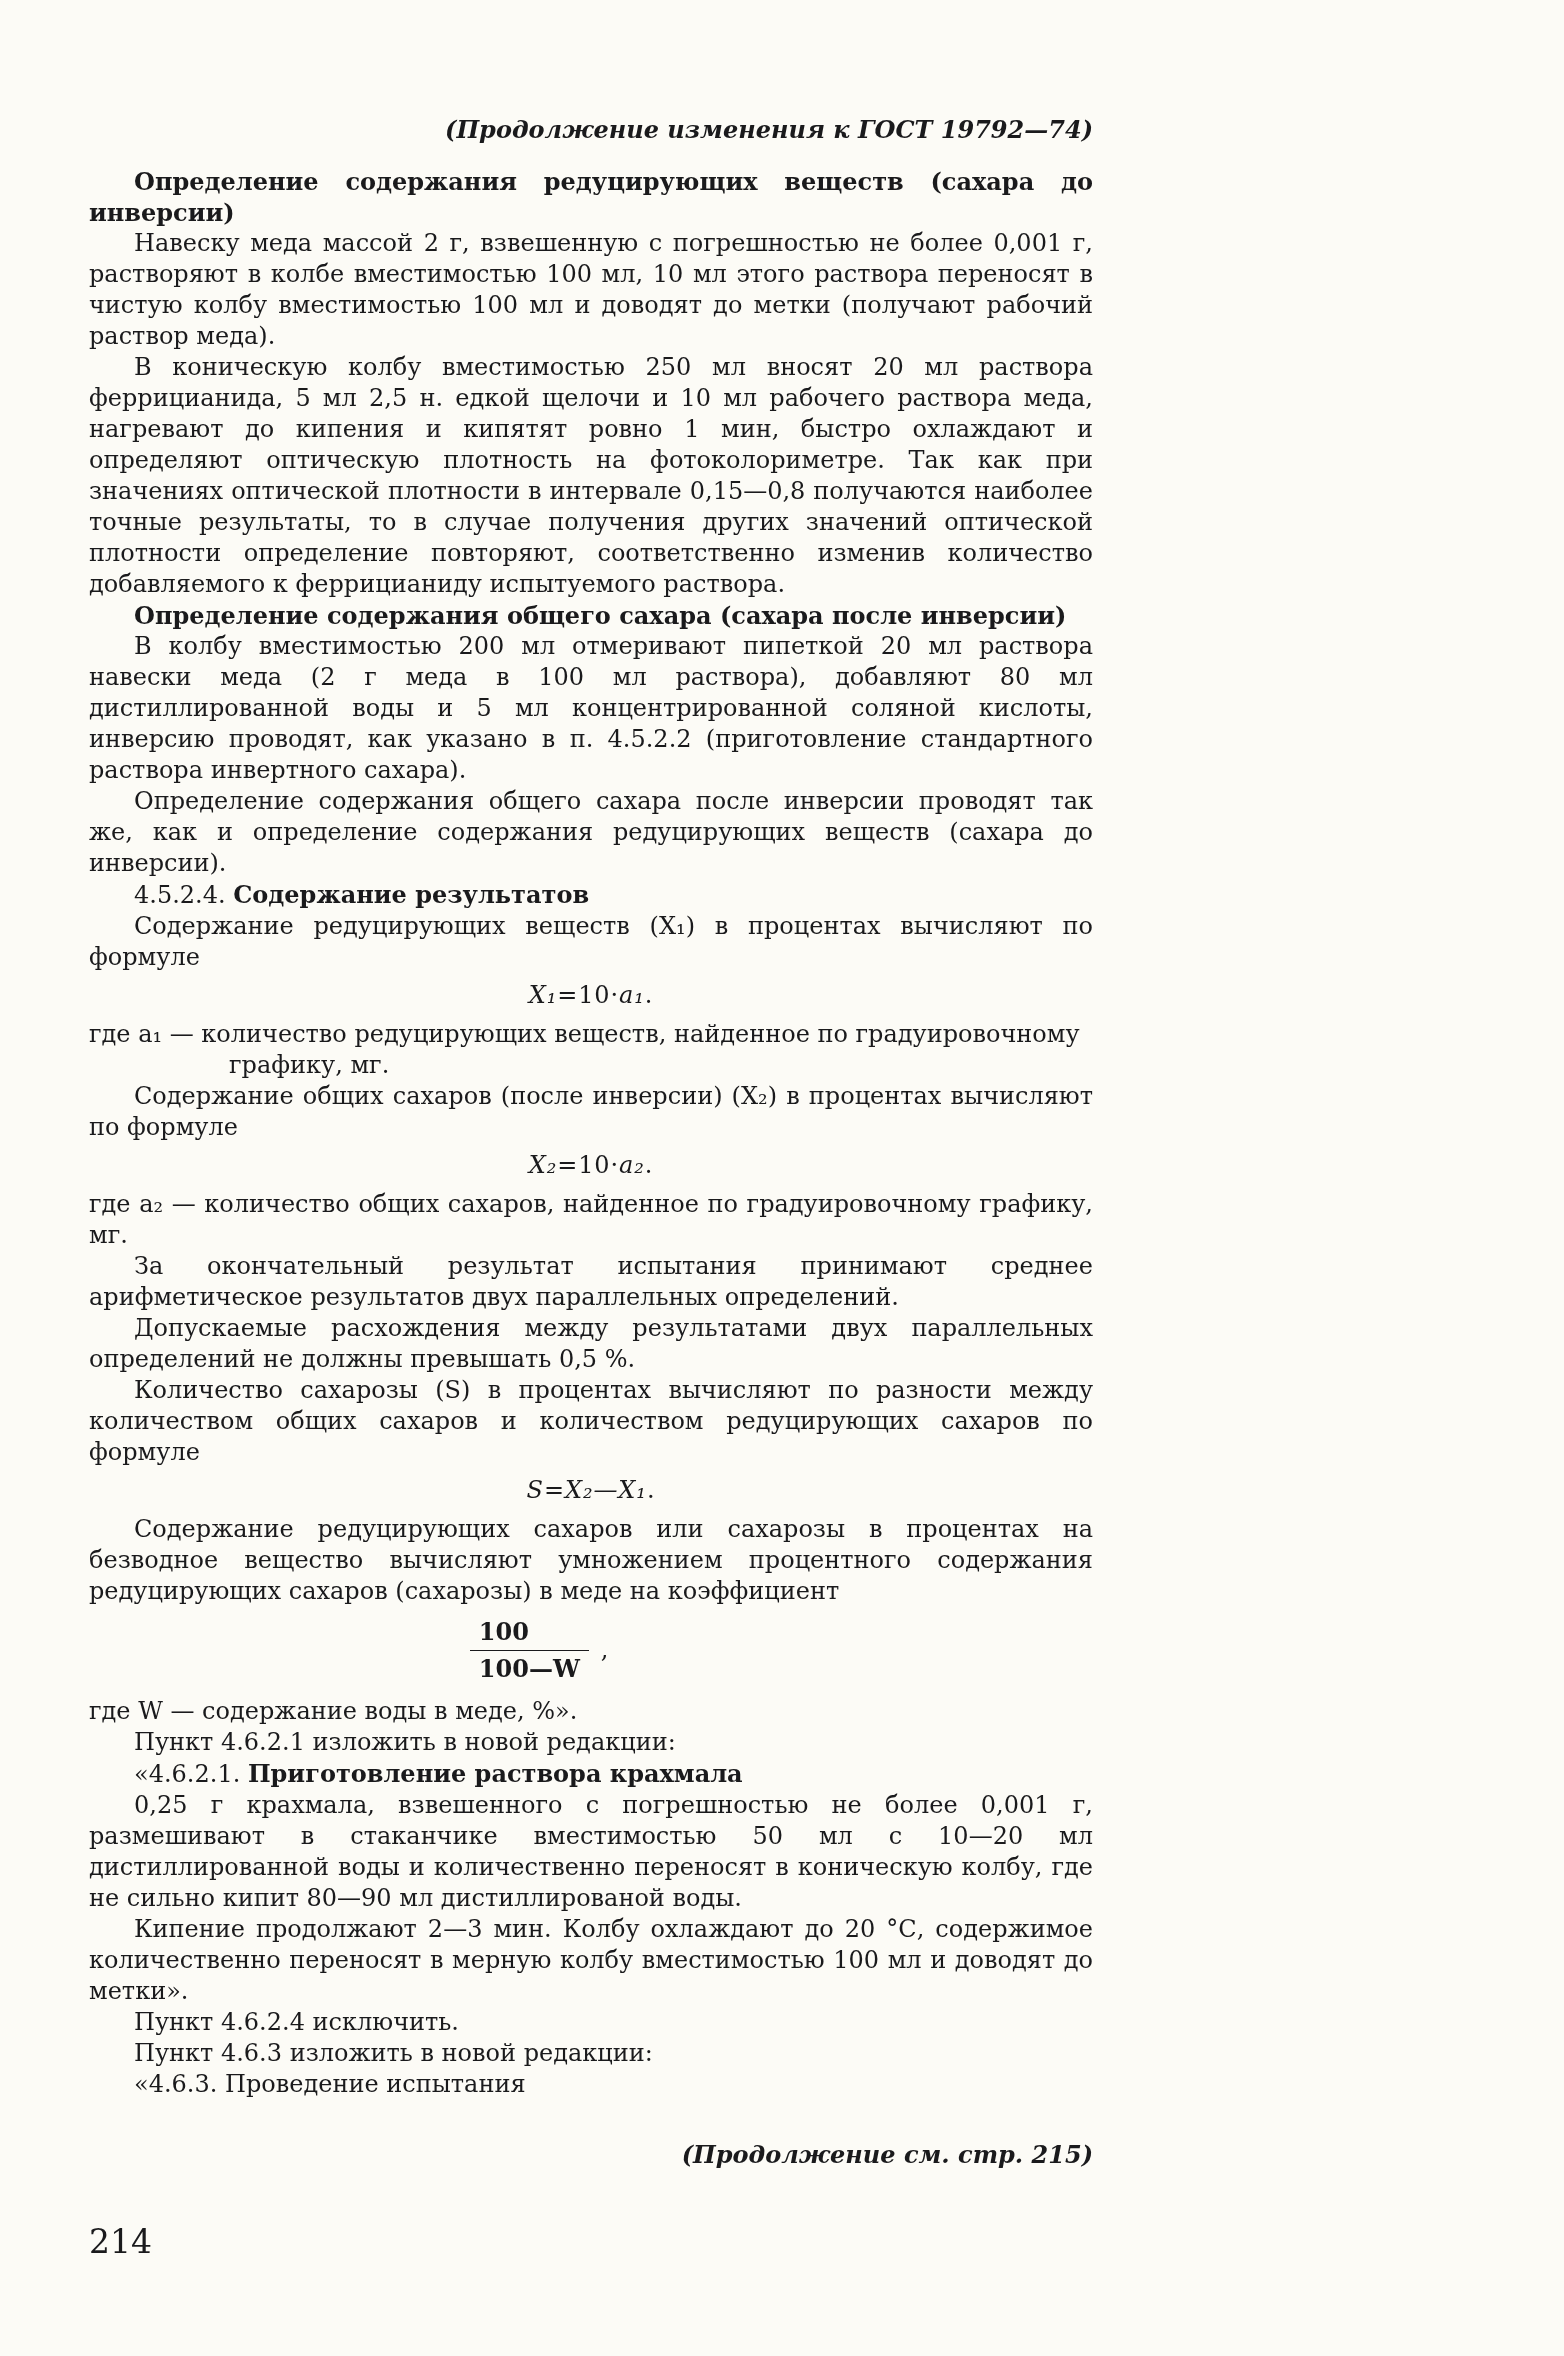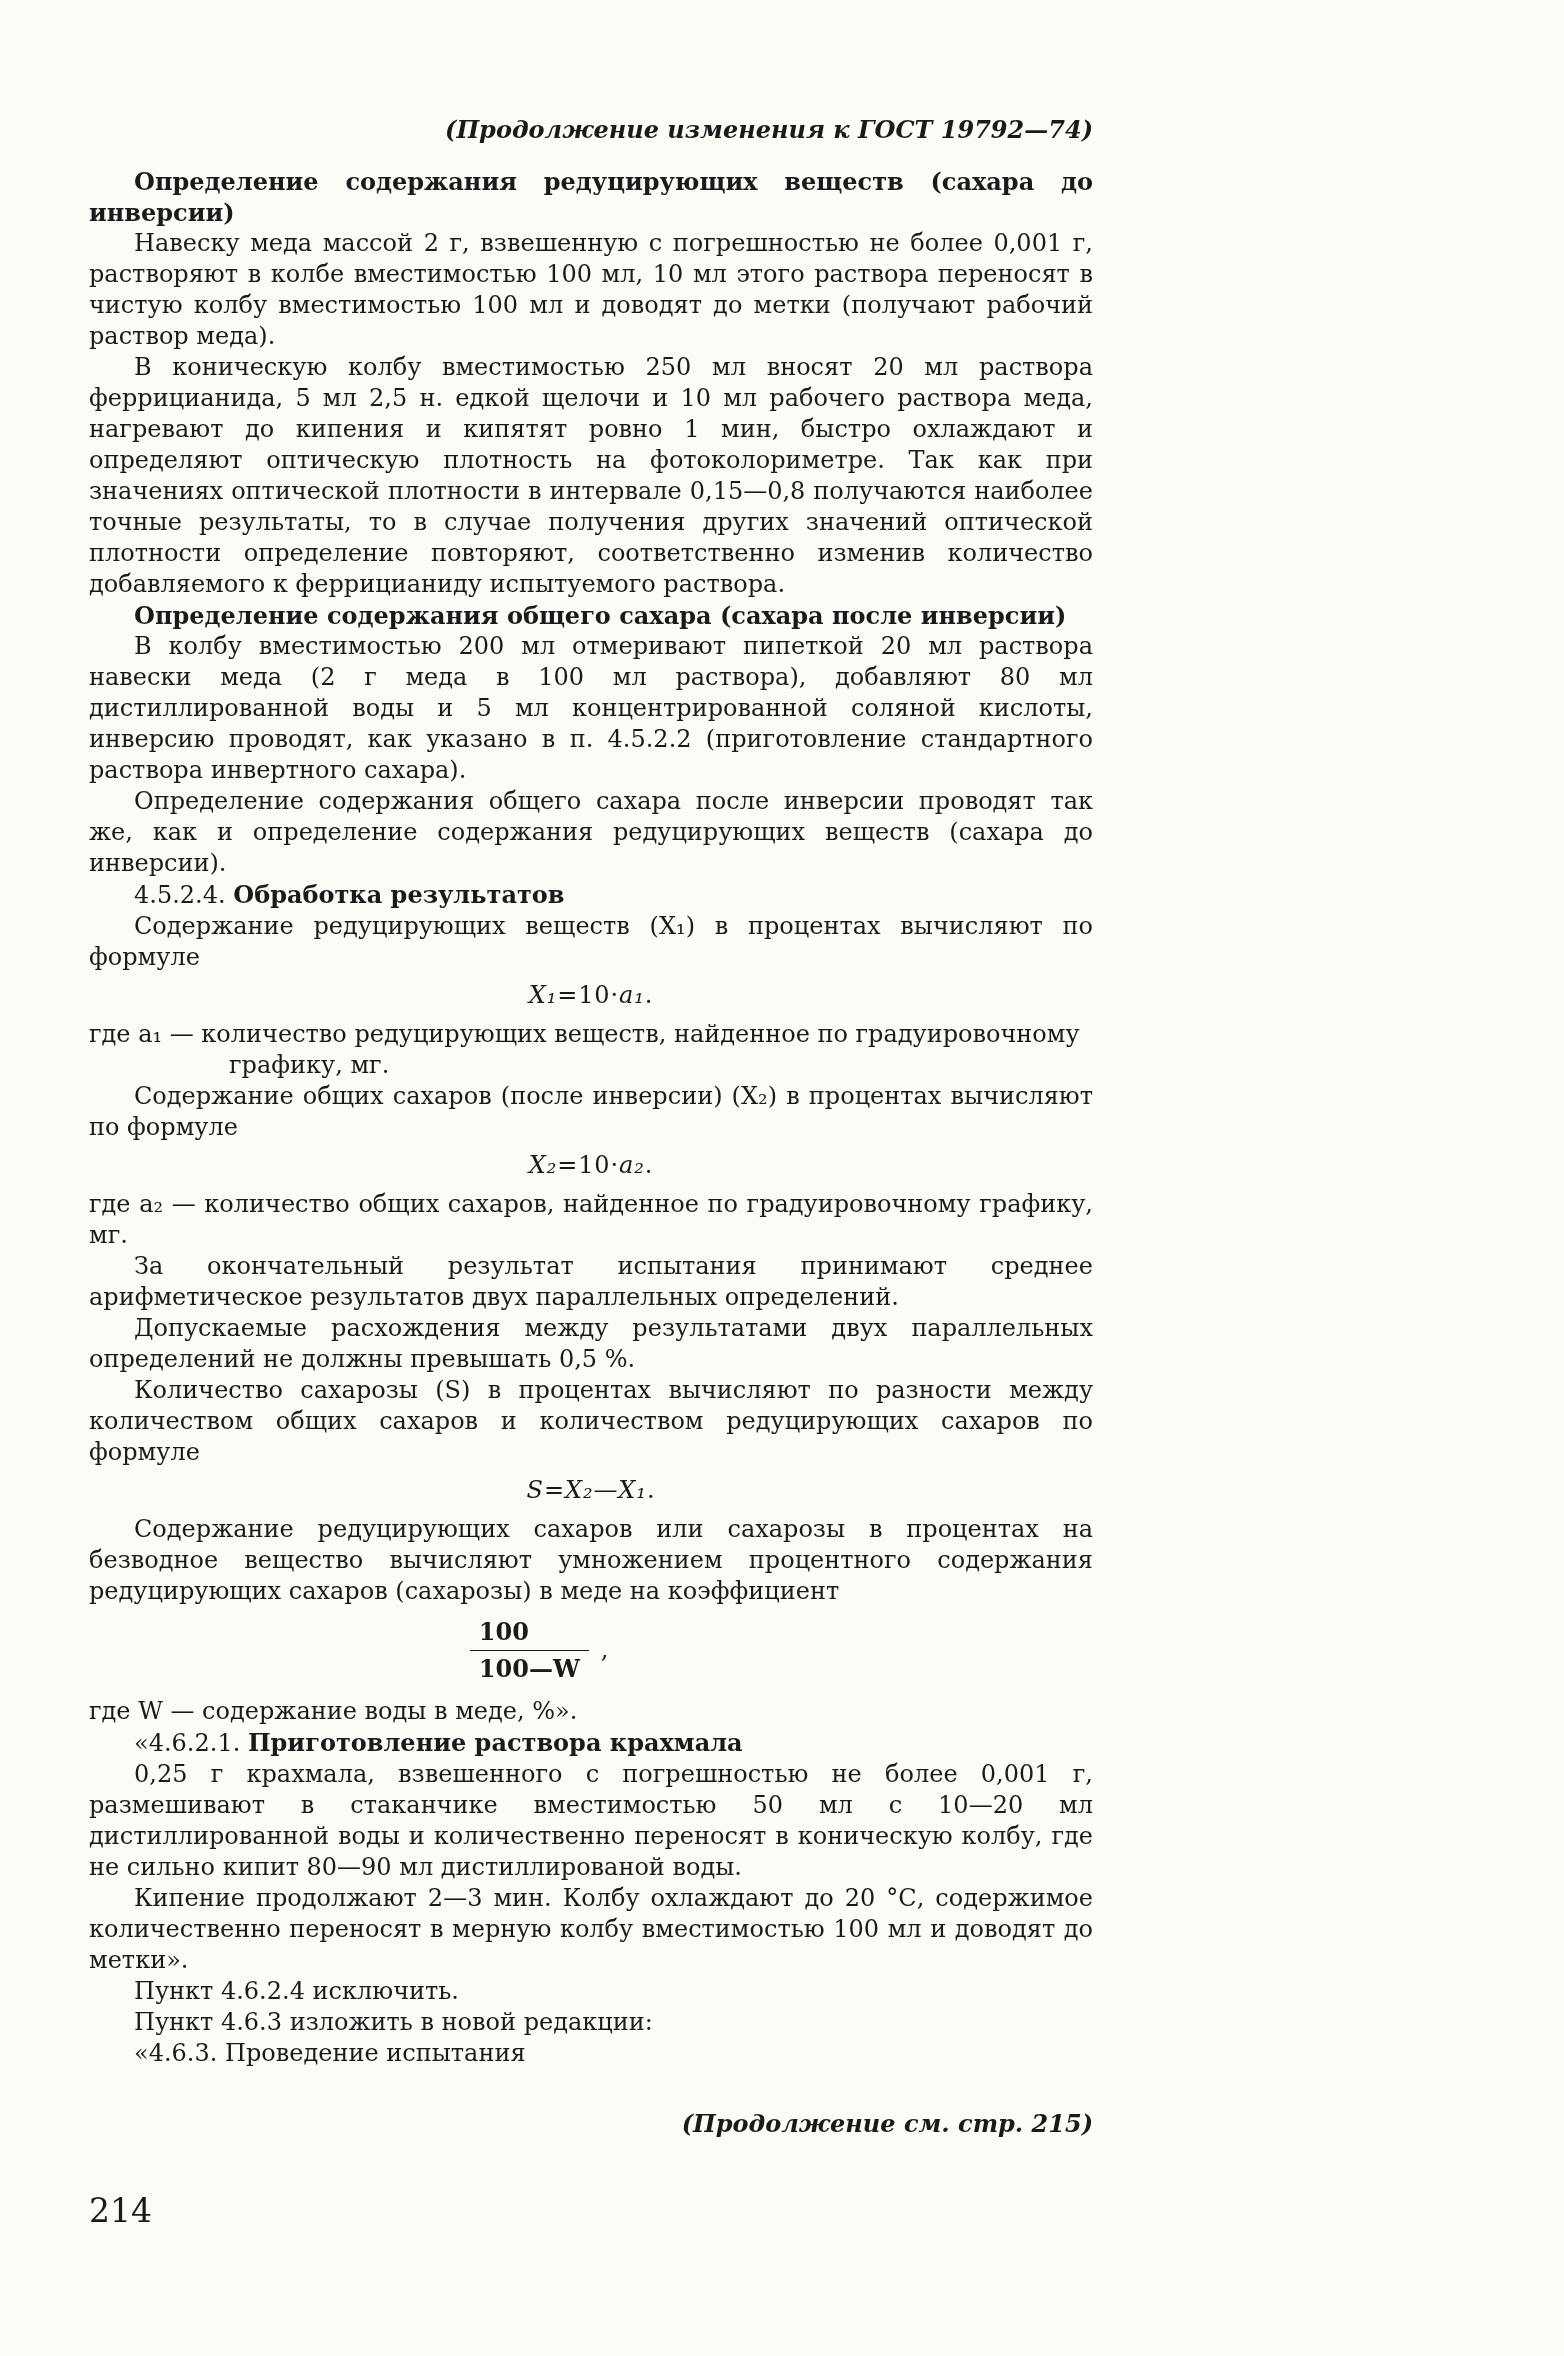--- a/index.html
+++ b/index.html
@@ -97,21 +97,21 @@
   <p>Навеску меда массой 2 г, взвешенную с погрешностью не более 0,001 г, растворяют в колбе вместимостью 100 мл, 10 мл этого раствора переносят в чистую колбу вместимостью 100 мл и доводят до метки (получают рабочий раствор меда).</p>
 
   <p>В коническую колбу вместимостью 250 мл вносят 20 мл раствора феррицианида, 5 мл 2,5 н. едкой щелочи и 10 мл рабочего раствора меда, нагревают до кипения и кипятят ровно 1 мин, быстро охлаждают и определяют оптическую плотность на фотоколориметре. Так как при значениях оптической плотности в интервале 0,15—0,8 получаются наиболее точные результаты, то в случае получения других значений оптической плотности определение повторяют, соответственно изменив количество добавляемого к феррицианиду испытуемого раствора.</p>
 
   <p class="b">Определение содержания общего сахара (сахара после инверсии)</p>
 
   <p>В колбу вместимостью 200 мл отмеривают пипеткой 20 мл раствора навески меда (2 г меда в 100 мл раствора), добавляют 80 мл дистиллированной воды и 5 мл концентрированной соляной кислоты, инверсию проводят, как указано в п. 4.5.2.2 (приготовление стандартного раствора инвертного сахара).</p>
 
   <p>Определение содержания общего сахара после инверсии проводят так же, как и определение содержания редуцирующих веществ (сахара до инверсии).</p>
 
-  <p><span>4.5.2.4.</span> <span class="b">Обработка результатов</span></p>
+  <p><span>4.5.2.4.</span> <span class="b">Содержание результатов</span></p>
 
   <p>Содержание редуцирующих веществ (X₁) в процентах вычисляют по формуле</p>
 
   <p class="formula"><span class="v">X₁</span><span>=10·</span><span class="v">a₁</span><span>.</span></p>
 
   <p class="noindent hang">где a₁ — количество редуцирующих веществ, найденное по градуировочному графику, мг.</p>
 
   <p>Содержание общих сахаров (после инверсии) (X₂) в процентах вычисляют по формуле</p>
 
   <p class="formula"><span class="v">X₂</span><span>=10·</span><span class="v">a₂</span><span>.</span></p>
@@ -125,20 +125,21 @@
   <p>Количество сахарозы (S) в процентах вычисляют по разности между количеством общих сахаров и количеством редуцирующих сахаров по формуле</p>
 
   <p class="formula"><span class="v">S</span><span>=</span><span class="v">X₂—X₁</span><span>.</span></p>
 
   <p>Содержание редуцирующих сахаров или сахарозы в процентах на безводное вещество вычисляют умножением процентного содержания редуцирующих сахаров (сахарозы) в меде на коэффициент</p>
 
   <p class="fracline"><span class="frac"><span class="num">100</span><span class="den"><span>100—</span><span class="v">W</span></span></span><span class="tail">,</span></p>
 
   <p class="noindent">где W — содержание воды в меде, %».</p>
 
+  <p>Пункт 4.6.2.1 изложить в новой редакции:</p>
 
   <p><span>«4.6.2.1.</span> <span class="b">Приготовление раствора крахмала</span></p>
 
   <p>0,25 г крахмала, взвешенного с погрешностью не более 0,001 г, размешивают в стаканчике вместимостью 50 мл с 10—20 мл дистиллированной воды и количественно переносят в коническую колбу, где не сильно кипит 80—90 мл дистиллированой воды.</p>
 
   <p>Кипение продолжают 2—3 мин. Колбу охлаждают до 20 °С, содержимое количественно переносят в мерную колбу вместимостью 100 мл и доводят до метки».</p>
 
   <p>Пункт 4.6.2.4 исключить.</p>
 
   <p>Пункт 4.6.3 изложить в новой редакции:</p>

